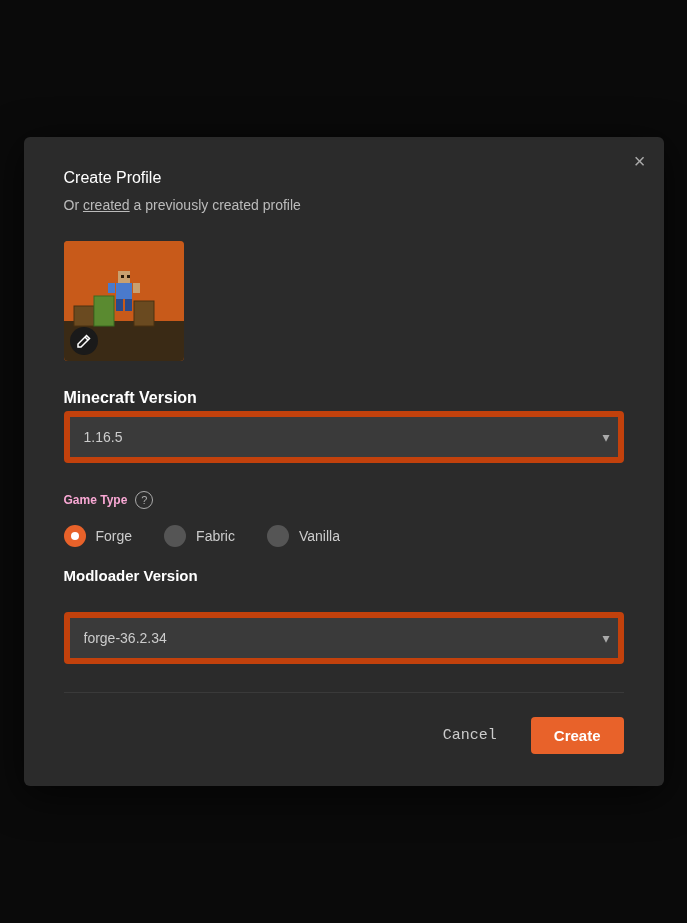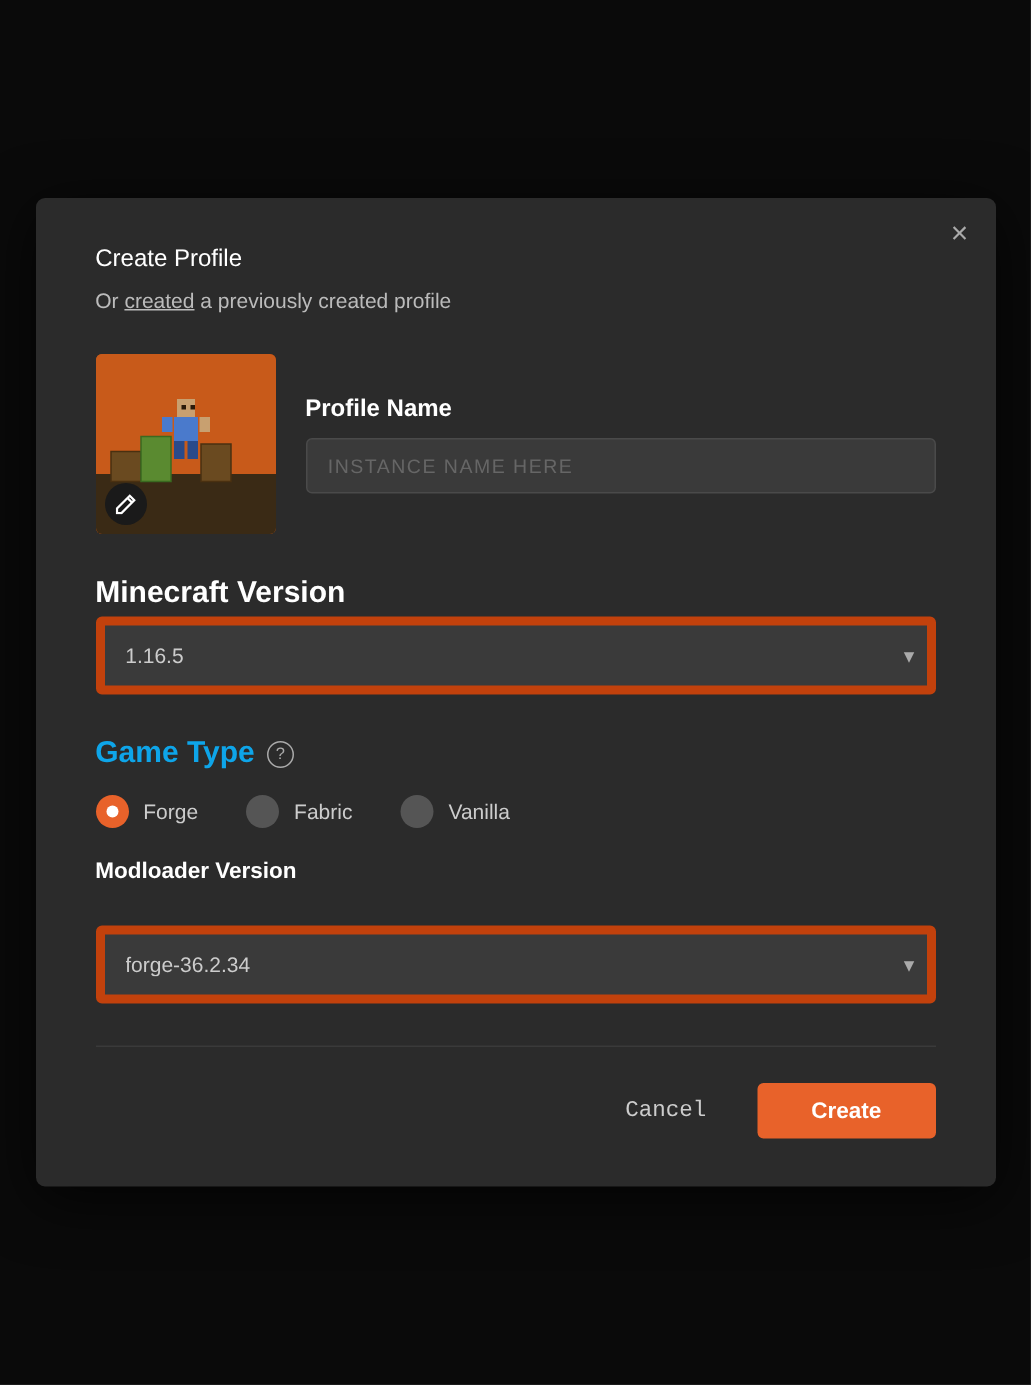--- a/index.html
+++ b/index.html
@@ -137,21 +137,21 @@
       outline: none;
     }
 
     .name-input::placeholder {
       color: #666;
       letter-spacing: 1px;
     }
 
     .section-label {
       color: #ffffff;
-      font-size: 20px;
+      font-size: 16px;
       font-weight: 600;
       margin-bottom: 4px;
     }
 
     .dropdown {
       width: 100%;
       background: #3a3a3a;
       border: 6px solid #c2410c;
       border-radius: 4px;
       color: #cccccc;
@@ -183,22 +183,22 @@
     }
 
     .game-type-header {
       display: flex;
       align-items: center;
       gap: 8px;
       margin-bottom: 16px;
     }
 
     .game-type-label {
-      color: #0ea5e9;
-      font-size: 20px;
+      color: #f9a8d4;
+      font-size: 12px;
       font-weight: 600;
     }
 
     .help-icon {
       width: 18px;
       height: 18px;
       border-radius: 50%;
       border: 1.5px solid #aaa;
       color: #aaa;
       font-size: 11px;
@@ -281,21 +281,21 @@
       font-family: Liberation Mono, monospace;
     }
 
     .create-btn {
       background: #e8622a;
       border: none;
       border-radius: 4px;
       color: #ffffff;
       font-size: 15px;
       font-weight: 600;
-      padding: 10px 36px;
+      padding: 10px 23px;
       cursor: pointer;
     }
   </style>
 </head>
 <body>
 
 <div class="overlay">
   <div class="modal">
 
     <button class="close-btn">×</button>
@@ -333,24 +333,20 @@
           </svg>
         </div>
         <div class="edit-overlay">
           <svg viewBox="0 0 14 14" fill="none">
             <path d="M9.5 1.5l3 3L4 13H1v-3L9.5 1.5z" stroke="#fff" stroke-width="1.5" fill="none"></path>
             <path d="M8 3l3 3" stroke="#fff" stroke-width="1.5"></path>
           </svg>
         </div>
       </div>
 
-      <div class="profile-name-area">
-        <div class="profile-name-label">Profile Name</div>
-        <input class="name-input" type="text" placeholder="INSTANCE NAME HERE" style="">
-      </div>
     </div>
 
     <div class="section-label">Minecraft Version</div>
     <div class="dropdown-wrapper">
       <select class="dropdown">
         <option>1.16.5</option>
         <option>1.17.1</option>
         <option>1.18.2</option>
         <option>1.19.4</option>
         <option>1.20.1</option>

